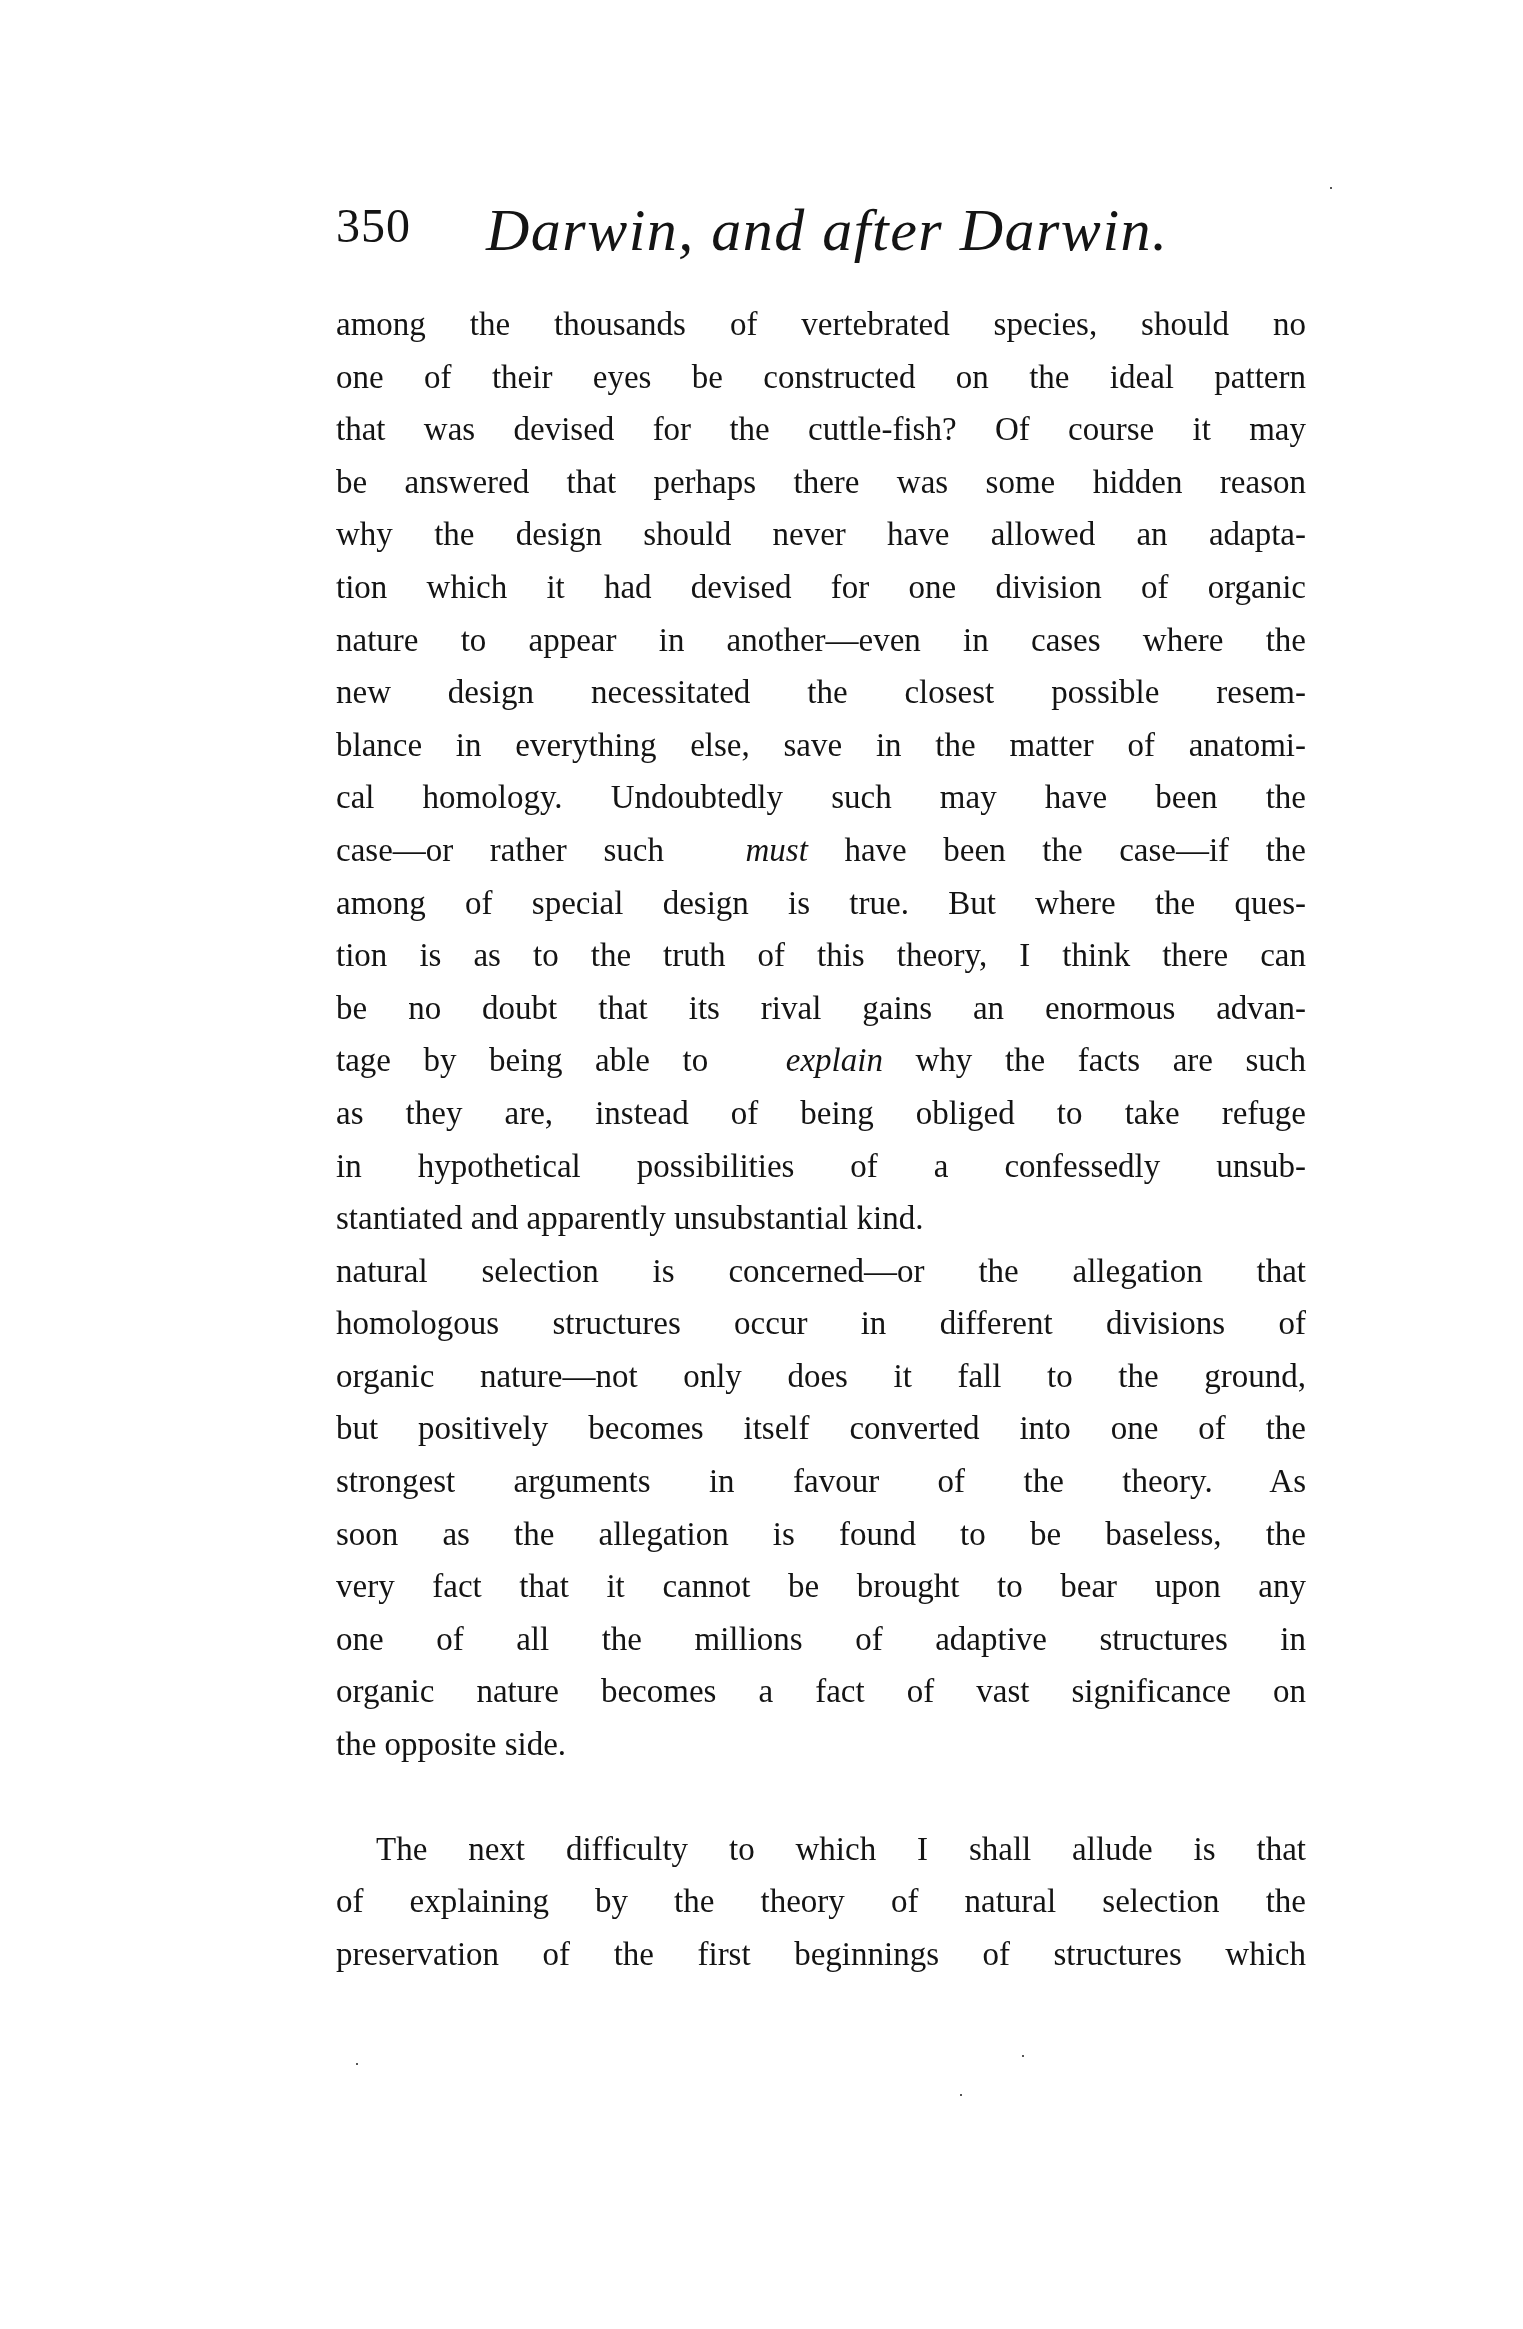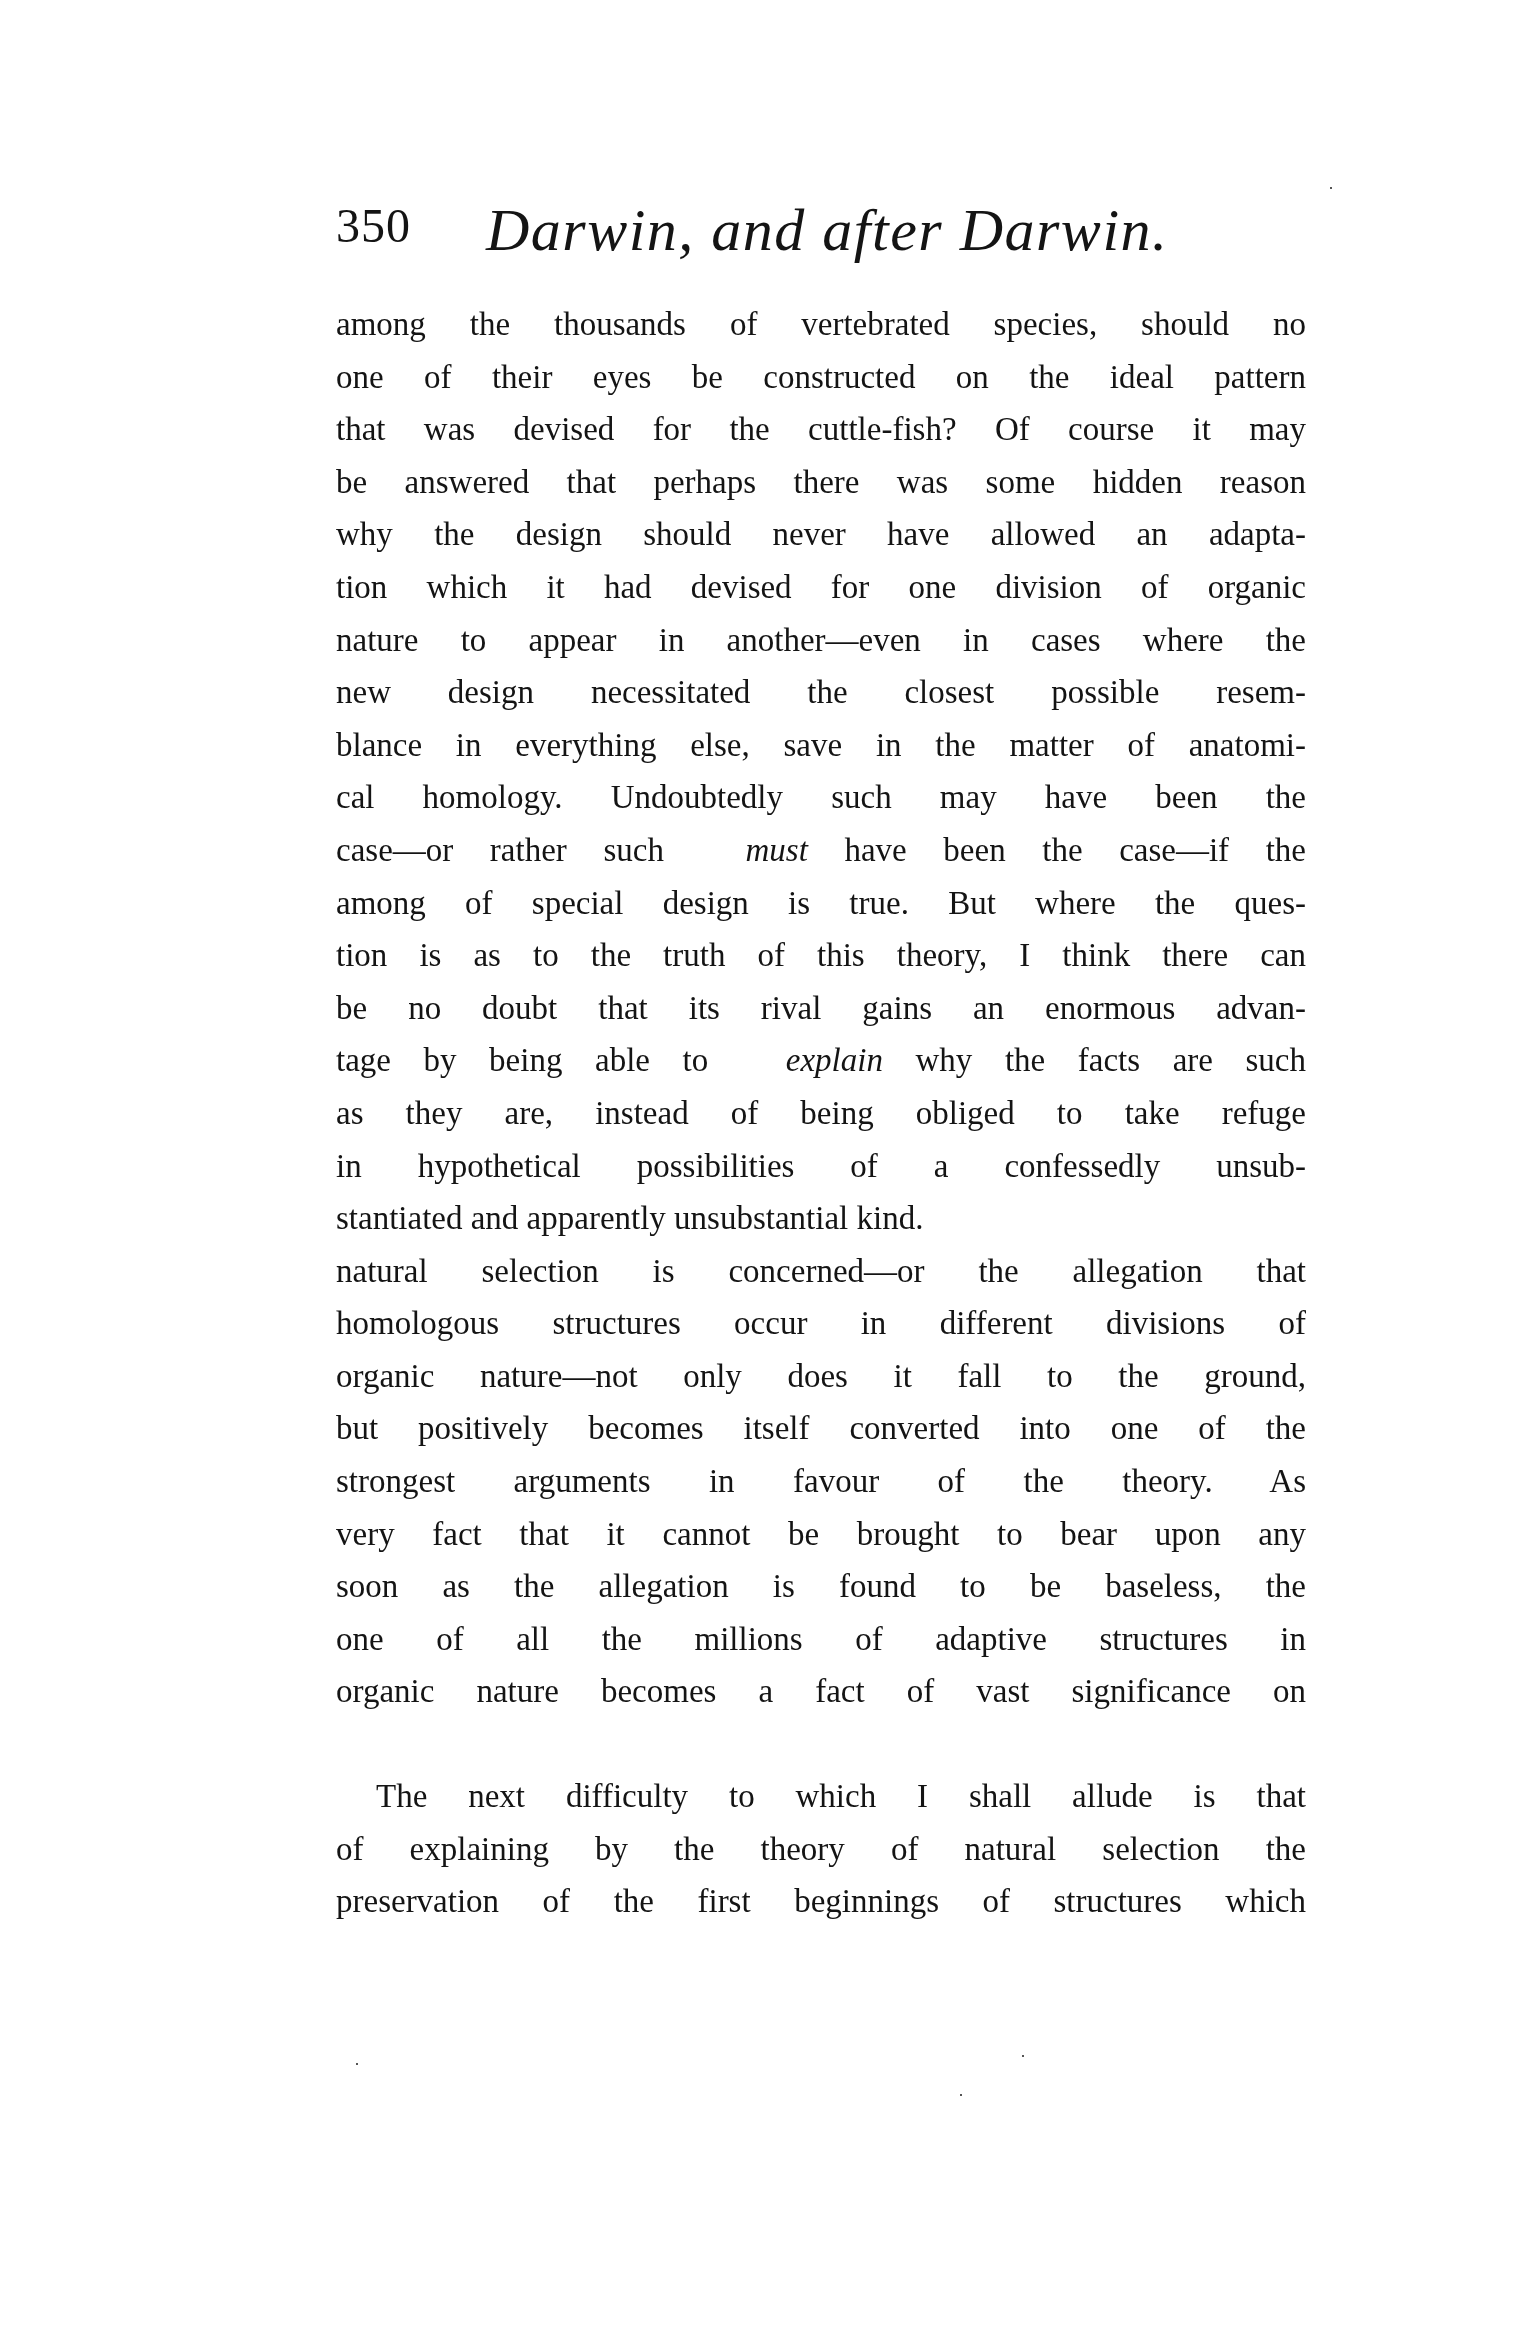--- a/index.html
+++ b/index.html
@@ -113,24 +113,25 @@
         <span class="line">as they are, instead of being obliged to take refuge</span>
         <span class="line">in hypothetical possibilities of a confessedly unsub-</span>
         <span class="line last">stantiated and apparently unsubstantial kind.</span>
       </div>
       <div>
         <span class="line">natural selection is concerned—or the allegation that</span>
         <span class="line">homologous structures occur in different divisions of</span>
         <span class="line">organic nature—not only does it fall to the ground,</span>
         <span class="line">but positively becomes itself converted into one of the</span>
         <span class="line">strongest arguments in favour of the theory.  As</span>
+        <span class="line">soon as the allegation is found to be baseless, the</span>
         <span class="line">very fact that it cannot be brought to bear upon any</span>
-        <span class="line">soon as the allegation is found to be baseless, the</span>
         <span class="line">one of all the millions of adaptive structures in</span>
         <span class="line">organic nature becomes a fact of vast significance on</span>
+        <span class="line last">the opposite side.</span>
       </div>
       <span class="para-gap"></span>
       <div>
         <span class="line indent"><span class="ind"></span>The next difficulty to which I shall allude is that</span>
         <span class="line">of explaining by the theory of natural selection the</span>
         <span class="line">preservation of the first beginnings of structures which</span>
       </div>
     </div>
 </div>
 

